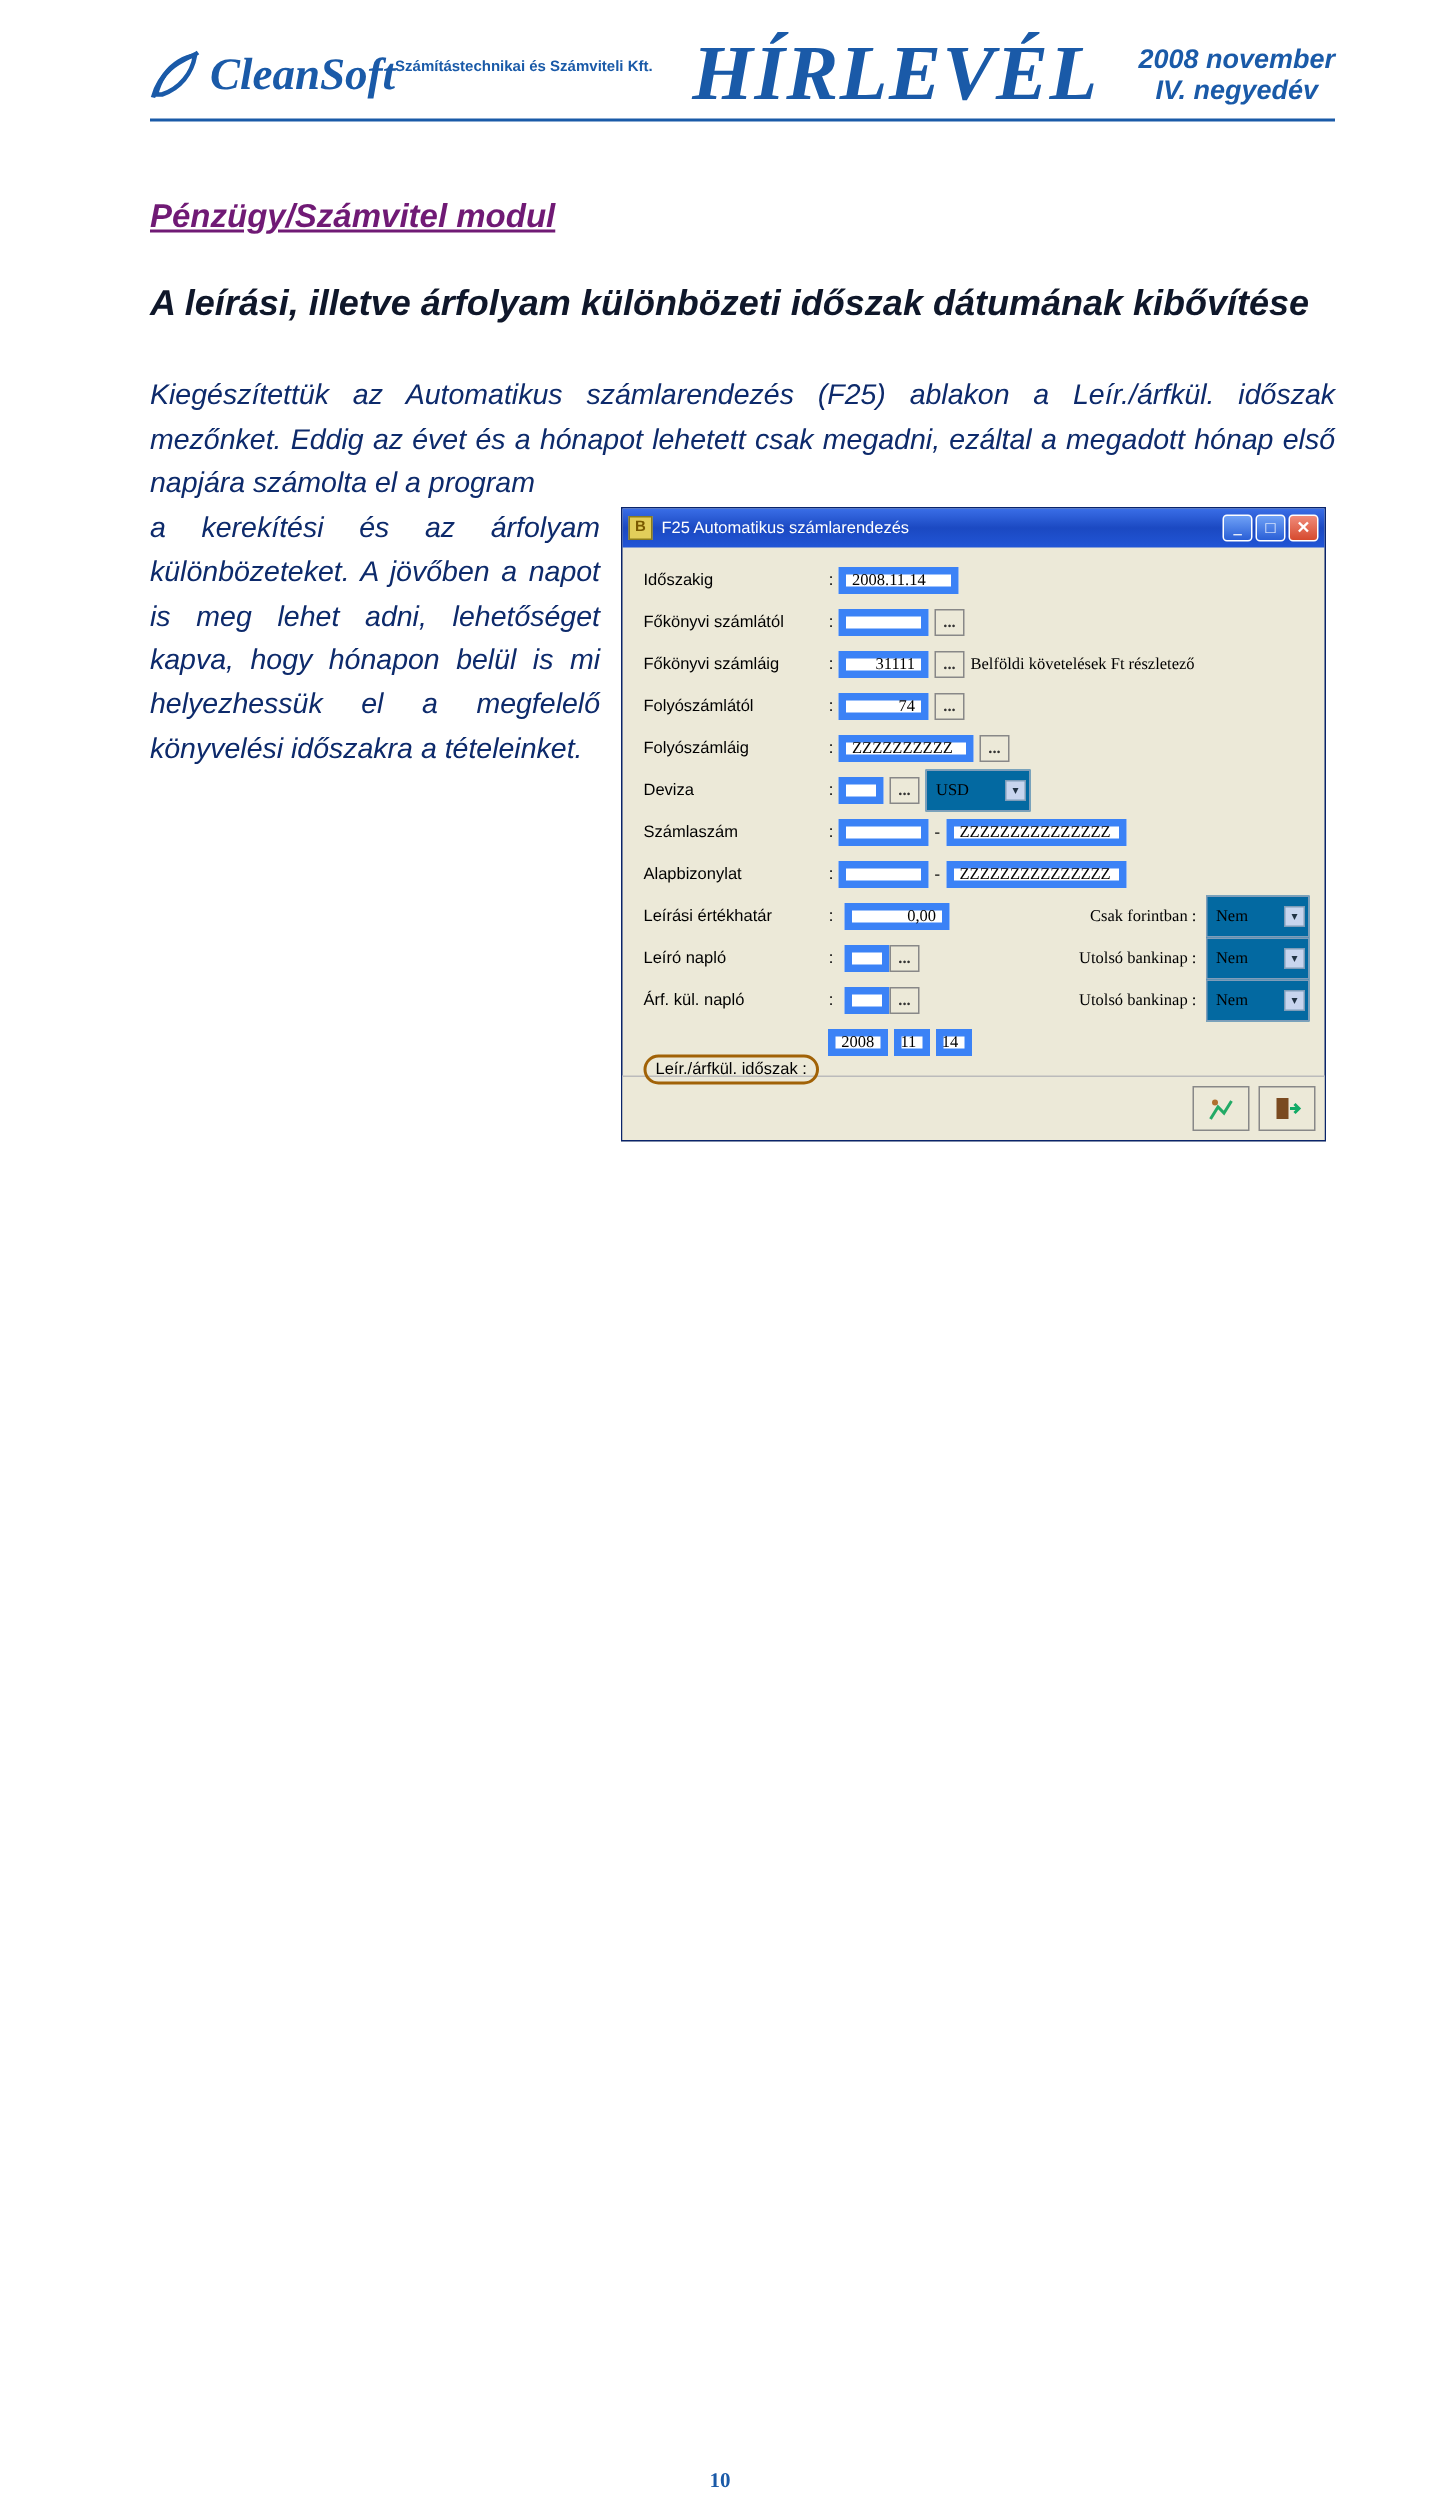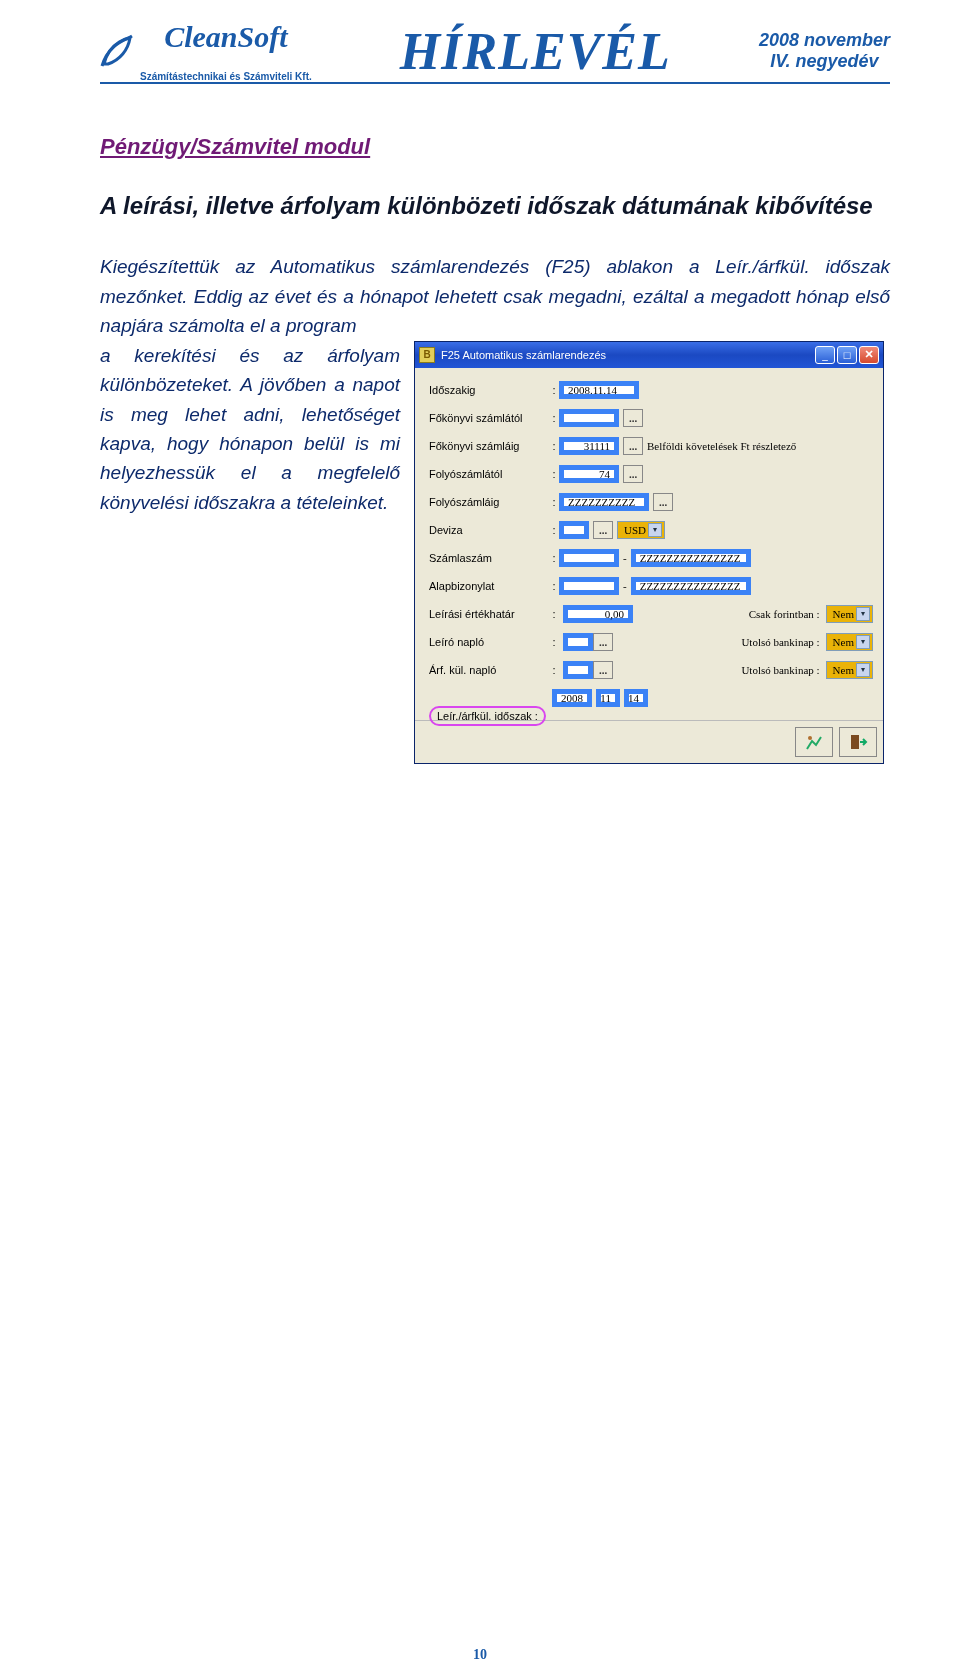--- a/index.html
+++ b/index.html
@@ -15,23 +15,23 @@
   .page { padding: 20px 70px 30px 100px; }
   .header-row {
     display: flex;
     align-items: center;
     justify-content: space-between;
     border-bottom: 2px solid #1a5aa8;
     padding-bottom: 0;
   }
   .logo-block { display: flex; align-items: center; gap: 6px; }
   .logo-mark { color:#1a5aa8; display:flex; align-items:center; }
-  .logo-text { display:flex; flex-direction:column; line-height:1;align-items:center; }
+  .logo-text { display:flex; flex-direction:row; line-height:1; }
   .logo-clean { font: italic 900 30px Georgia, serif; color:#1a5aa8; letter-spacing:0; }
-  .logo-sub { font: 700 10px Verdana, sans-serif; color:#1a5aa8; margin-top:17px; }
+  .logo-sub { font: 700 10px Verdana, sans-serif; color:#1a5aa8; margin-top:6px; }
   .title-main {
     font: italic 900 52px Georgia, "Times New Roman", serif;
     color:#1a5aa8; letter-spacing:1px;
   }
   .date-block { text-align:center; color:#1a5aa8; font-weight:700; line-height:1.05; }
   .date-line1 { font: italic 700 18px Verdana, sans-serif; }
   .date-line2 { font: italic 700 18px Verdana, sans-serif; }
   .module-title {
     font: italic 700 22px Verdana, sans-serif;
     color:#701a75;
@@ -86,32 +86,32 @@
     height:18px; border:5px solid #3b82f6; background:#ffffff; font:11px Tahoma;
     padding:0 4px; display:inline-flex; align-items:center; justify-content:flex-end;
     color:#000;
   }
   .inp.left { justify-content:flex-start; }
   .btn-dots {
     width:20px;height:18px;border:1px solid #888;background:#ece9d8;
     display:inline-flex;align-items:center;justify-content:center;font:700 11px Tahoma;color:#333;
   }
   .sel {
-    height:18px;border:1px solid #7f9db9;background:#eab308;font:11px Tahoma;
-    padding:0 2px 0 6px;display:inline-flex;align-items:center;gap:2px;
+    height:28px;border:1px solid #7f9db9;background:#0369a1;font:11px Tahoma;
+    padding:0 2px 0 6px;display:inline-flex;align-items:center;gap:24px;
   }
   .sel .arrow {
     width:14px;height:14px;background:#c8d5ee;border:1px solid #7f9db9;
     display:flex;align-items:center;justify-content:center;font-size:8px;color:#234;
   }
   .readout { font:11px Tahoma; color:#000; }
   .row-flex { display:flex; justify-content:space-between; align-items:center; height:24px; margin-bottom:4px; }
   .right-group { display:flex; align-items:center; gap:6px; font:11px Tahoma; }
   .circle-red {
-    border:2px solid #d946ef; border-radius:14px; padding:2px 6px; display:inline-flex; align-items:flex-start;margin-top:36px;
+    border:2px solid #a16207; border-radius:14px; padding:2px 6px; display:inline-flex; align-items:flex-start;margin-top:36px;
   }
   .win-footer {
     border-top:1px solid #bbb; padding:6px; display:flex; justify-content:flex-end; gap:6px;
     background:#ece9d8;
   }
   .tool-btn {
     width:38px;height:30px;border:1px solid #888;background:#ece9d8;
     display:flex;align-items:center;justify-content:center;
   }
   .page-num {

